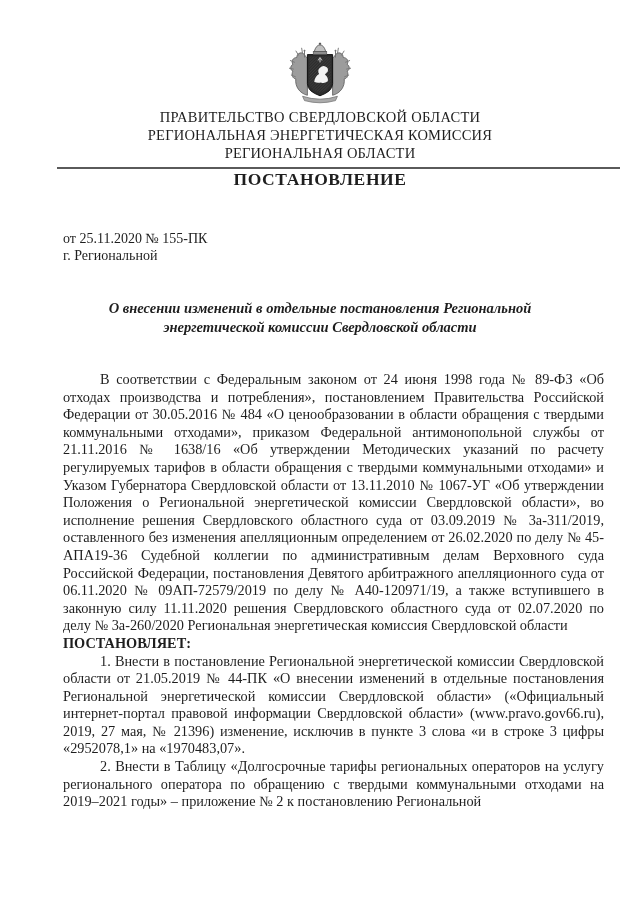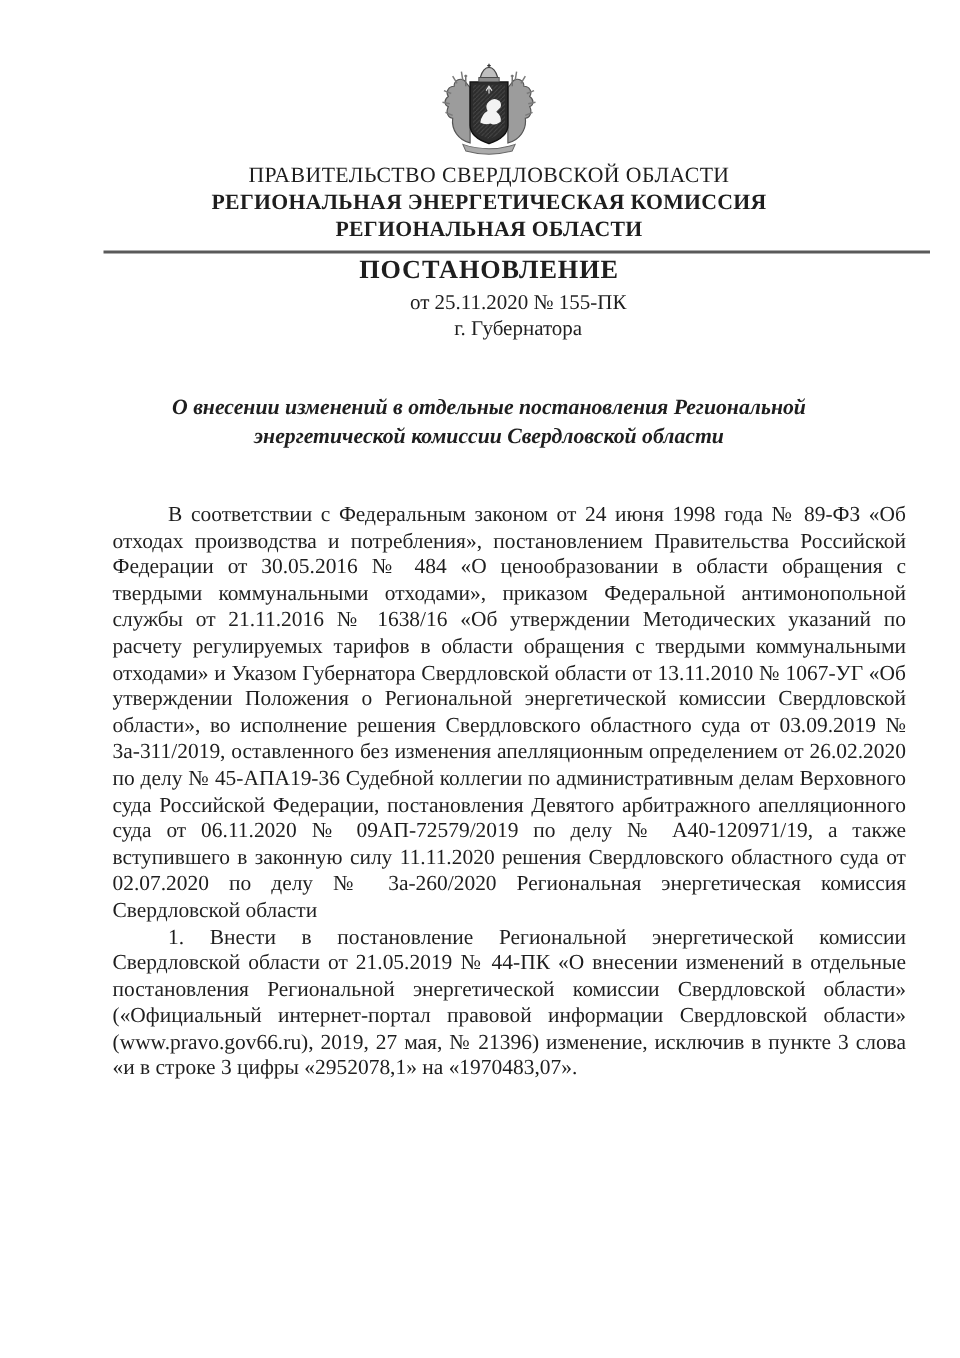--- a/index.html
+++ b/index.html
@@ -8,47 +8,46 @@
     width: 640px; height: 905px;
     font-family: "Liberation Serif", "DejaVu Serif", serif;
     color: #1e1e1e;
     -webkit-font-smoothing: antialiased;
   }
   .page {
     position: relative;
     width: 640px; height: 905px;
     background: #ffffff;
     overflow: hidden;
-    padding-left: 12px;
   }
   .header { text-align: center; padding-top: 42px; }
   .emblem-wrap { display: flex; justify-content: center; margin-bottom: 4px; }
   .org-line1 {
     font-size: 14.5px; line-height: 18px; font-weight: normal;
     letter-spacing: 0.3px;
   }
   .org-line2, .org-line3 {
-    font-size: 14.5px; line-height: 18px; font-weight: bold;
+    font-size: 14.5px; line-height: 18px; font-weight: normal;
     letter-spacing: 0.2px;
   }
   .rule {
     margin: 5px 20px 0 57px;
     border: none;
     border-top: 2px solid #5a5a5a;
     height: 0;
   }
   .doc-type {
     text-align: center;
     font-size: 17.5px;
     font-weight: bold;
     letter-spacing: 0.6px;
   }
   .date-block {
-    margin: 4px 24px 0 63px;
-    font-size: 14px; line-height: 17px; text-align: center;
+    margin: 40px 24px 0 63px;
+    font-size: 14px; line-height: 17px;
   }
   .doc-title {
     margin: 35px auto 0 auto;
     max-width: 480px;
     text-align: center;
     font-size: 14.5px; line-height: 18.5px;
     font-weight: bold; font-style: italic; font-family: Liberation Serif, serif;
   }
   .body-text {
     margin: 35px 36px 0 63px;
@@ -103,23 +102,25 @@
     <div class="org-line2">РЕГИОНАЛЬНАЯ ЭНЕРГЕТИЧЕСКАЯ КОМИССИЯ</div>
     <div class="org-line3">РЕГИОНАЛЬНАЯ ОБЛАСТИ</div>
   </div>
 
   <hr class="rule">
 
   <div class="doc-type">ПОСТАНОВЛЕНИЕ</div>
 
   <div class="date-block">
     <div>от 25.11.2020 № 155-ПК</div>
-    <div>г. Губернатора</div>
+    <div>г. Региональной</div>
   </div>
 
   <div class="doc-title">О внесении изменений в отдельные постановления Региональной энергетической комиссии Свердловской области</div>
 
   <div class="body-text">
     <p>В соответствии с Федеральным законом от 24 июня 1998 года № 89-ФЗ «Об отходах производства и потребления», постановлением Правительства Российской Федерации от 30.05.2016 № 484 «О ценообразовании в области обращения с твердыми коммунальными отходами», приказом Федеральной антимонопольной службы от 21.11.2016 № 1638/16 «Об утверждении Методических указаний по расчету регулируемых тарифов в области обращения с твердыми коммунальными отходами» и Указом Губернатора Свердловской области от 13.11.2010 № 1067-УГ «Об утверждении Положения о Региональной энергетической комиссии Свердловской области», во исполнение решения Свердловского областного суда от 03.09.2019 № 3а-311/2019, оставленного без изменения апелляционным определением от 26.02.2020 по делу № 45-АПА19-36 Судебной коллегии по административным делам Верховного суда Российской Федерации, постановления Девятого арбитражного апелляционного суда от 06.11.2020 № 09АП-72579/2019 по делу № А40-120971/19, а также вступившего в законную силу 11.11.2020 решения Свердловского областного суда от 02.07.2020 по делу № 3а-260/2020 Региональная энергетическая комиссия Свердловской области</p>
+    <p class="resolves">ПОСТАНОВЛЯЕТ:</p>
     <p>1. Внести в постановление Региональной энергетической комиссии Свердловской области от 21.05.2019 № 44-ПК «О внесении изменений в отдельные постановления Региональной энергетической комиссии Свердловской области» («Официальный интернет-портал правовой информации Свердловской области» (www.pravo.gov66.ru), 2019, 27 мая, № 21396) изменение, исключив в пункте 3 слова «и в строке 3 цифры «2952078,1» на «1970483,07».</p>
+    <p>2. Внести в Таблицу «Долгосрочные тарифы региональных операторов на услугу регионального оператора по обращению с твердыми коммунальными отходами на 2019–2021 годы» – приложение № 2 к постановлению Региональной</p>
   </div>
 
 </div>
 
 </body></html>

